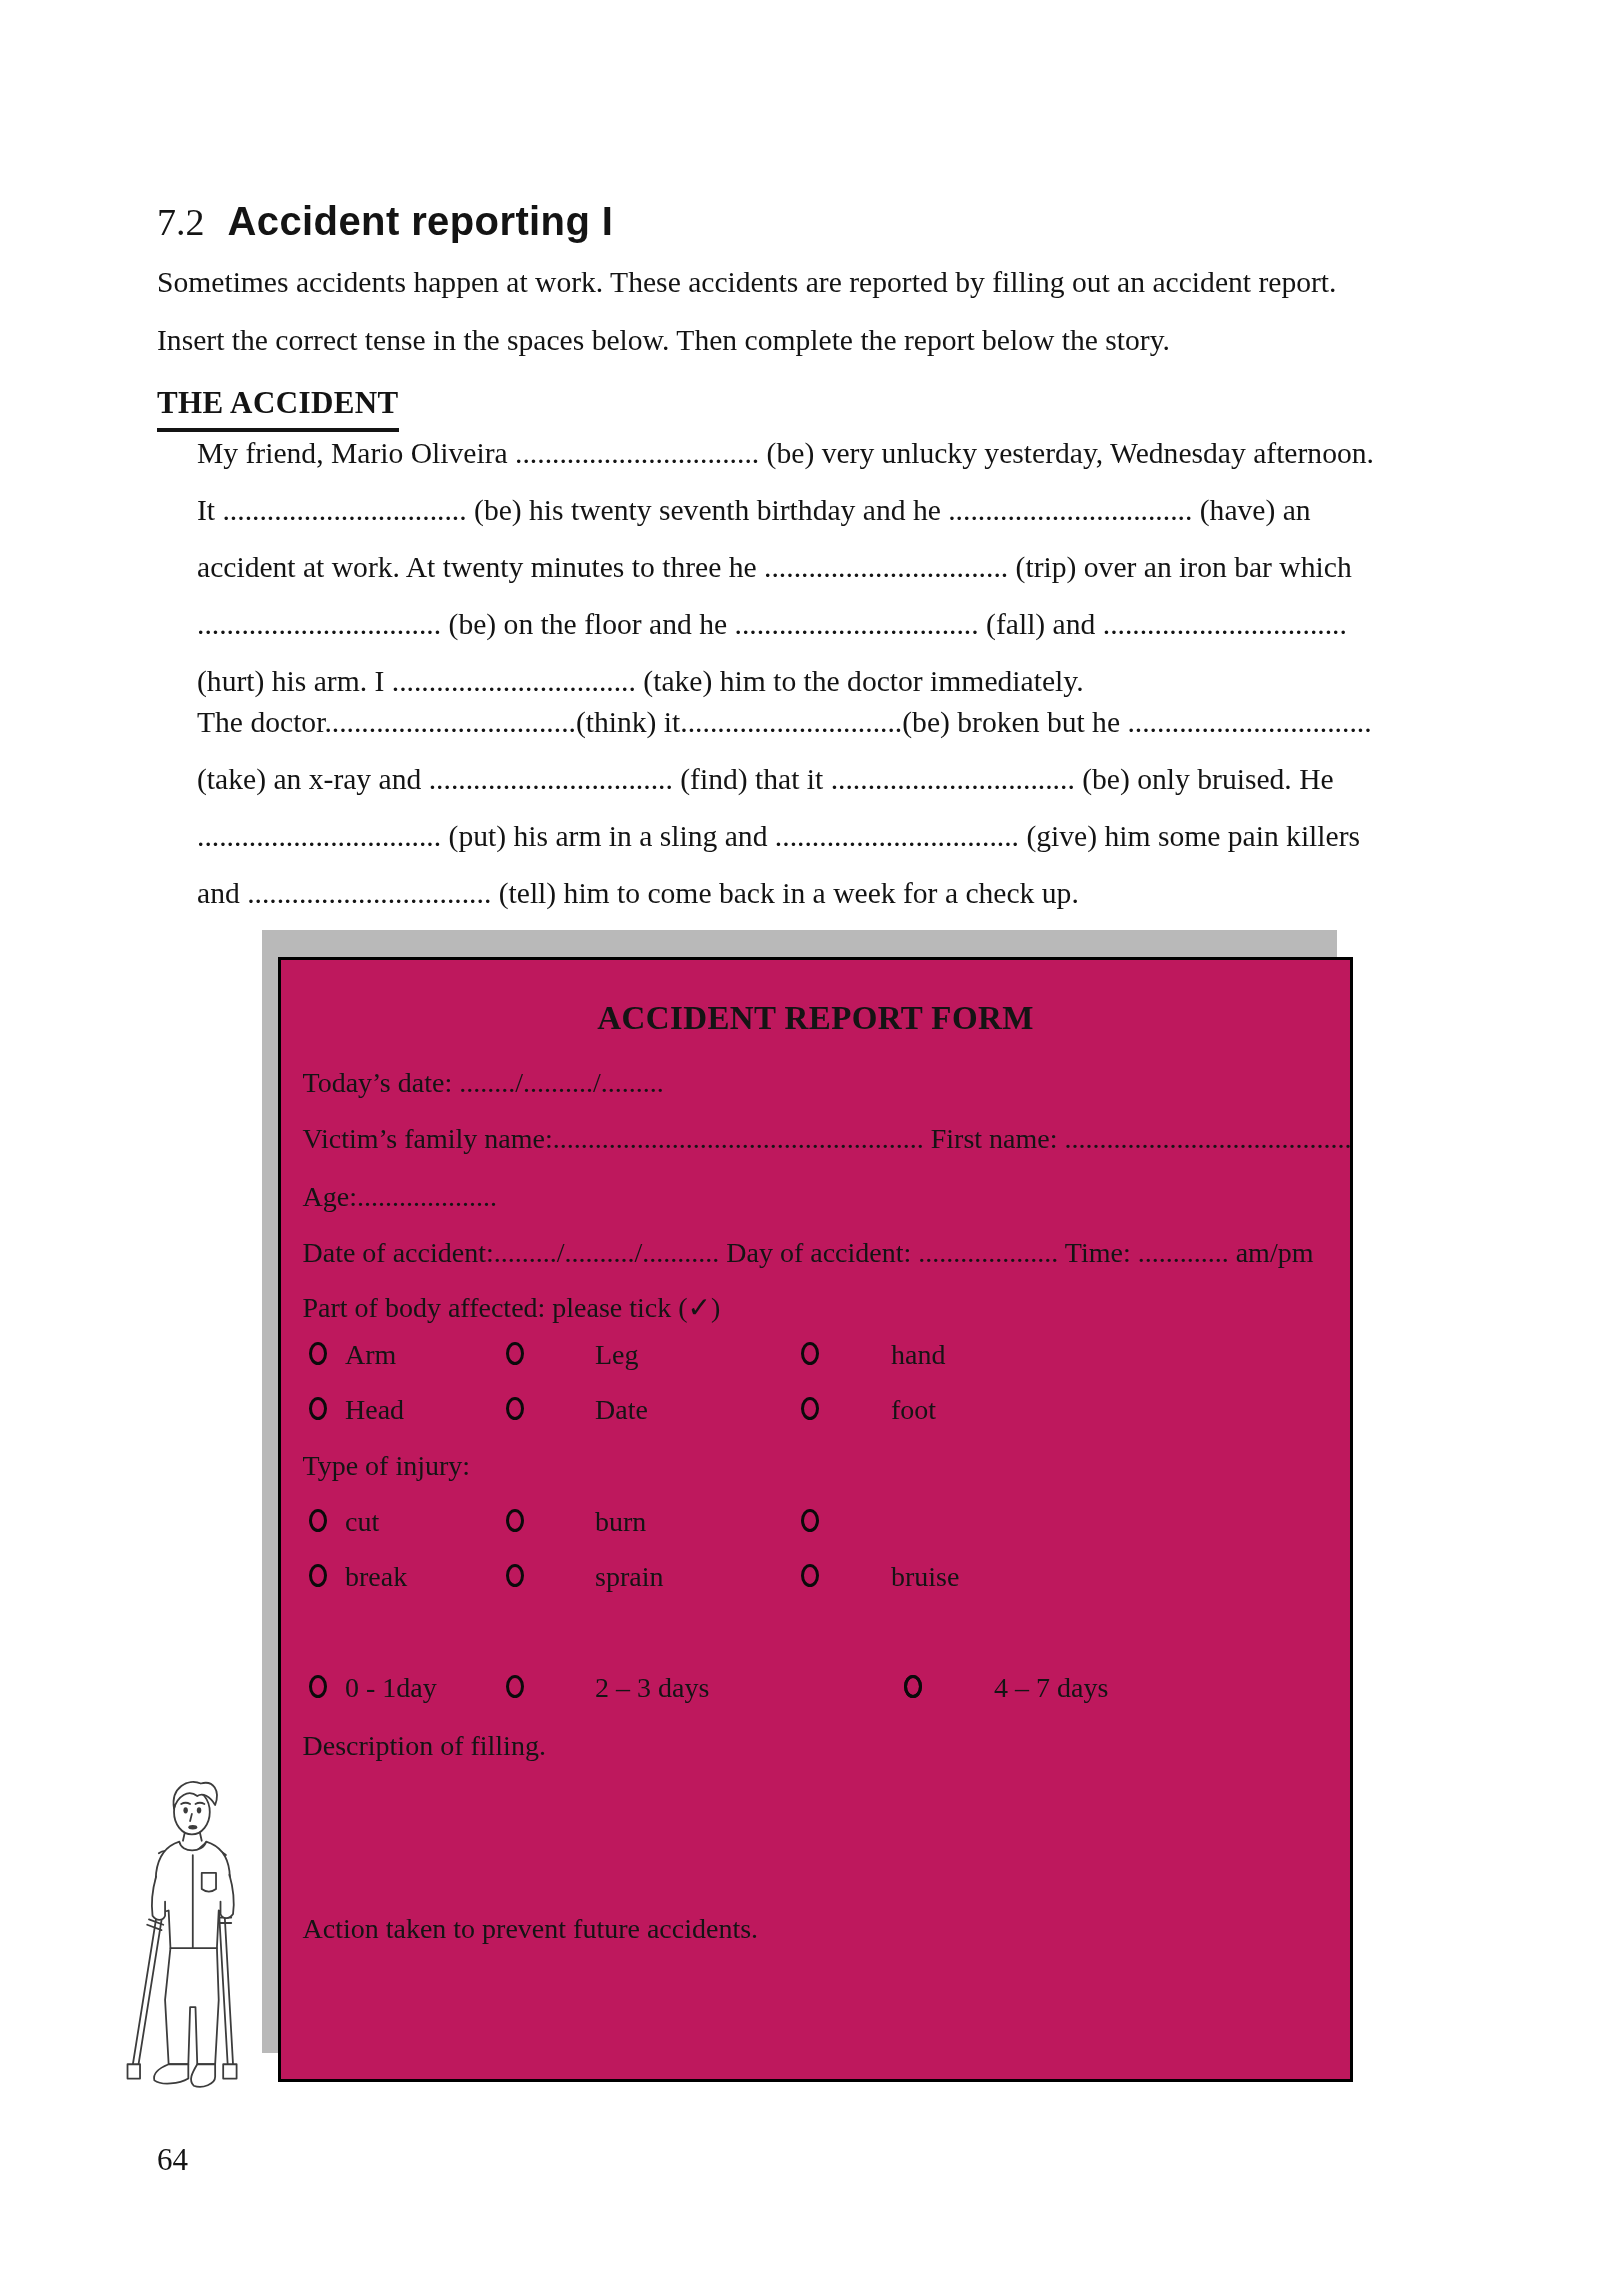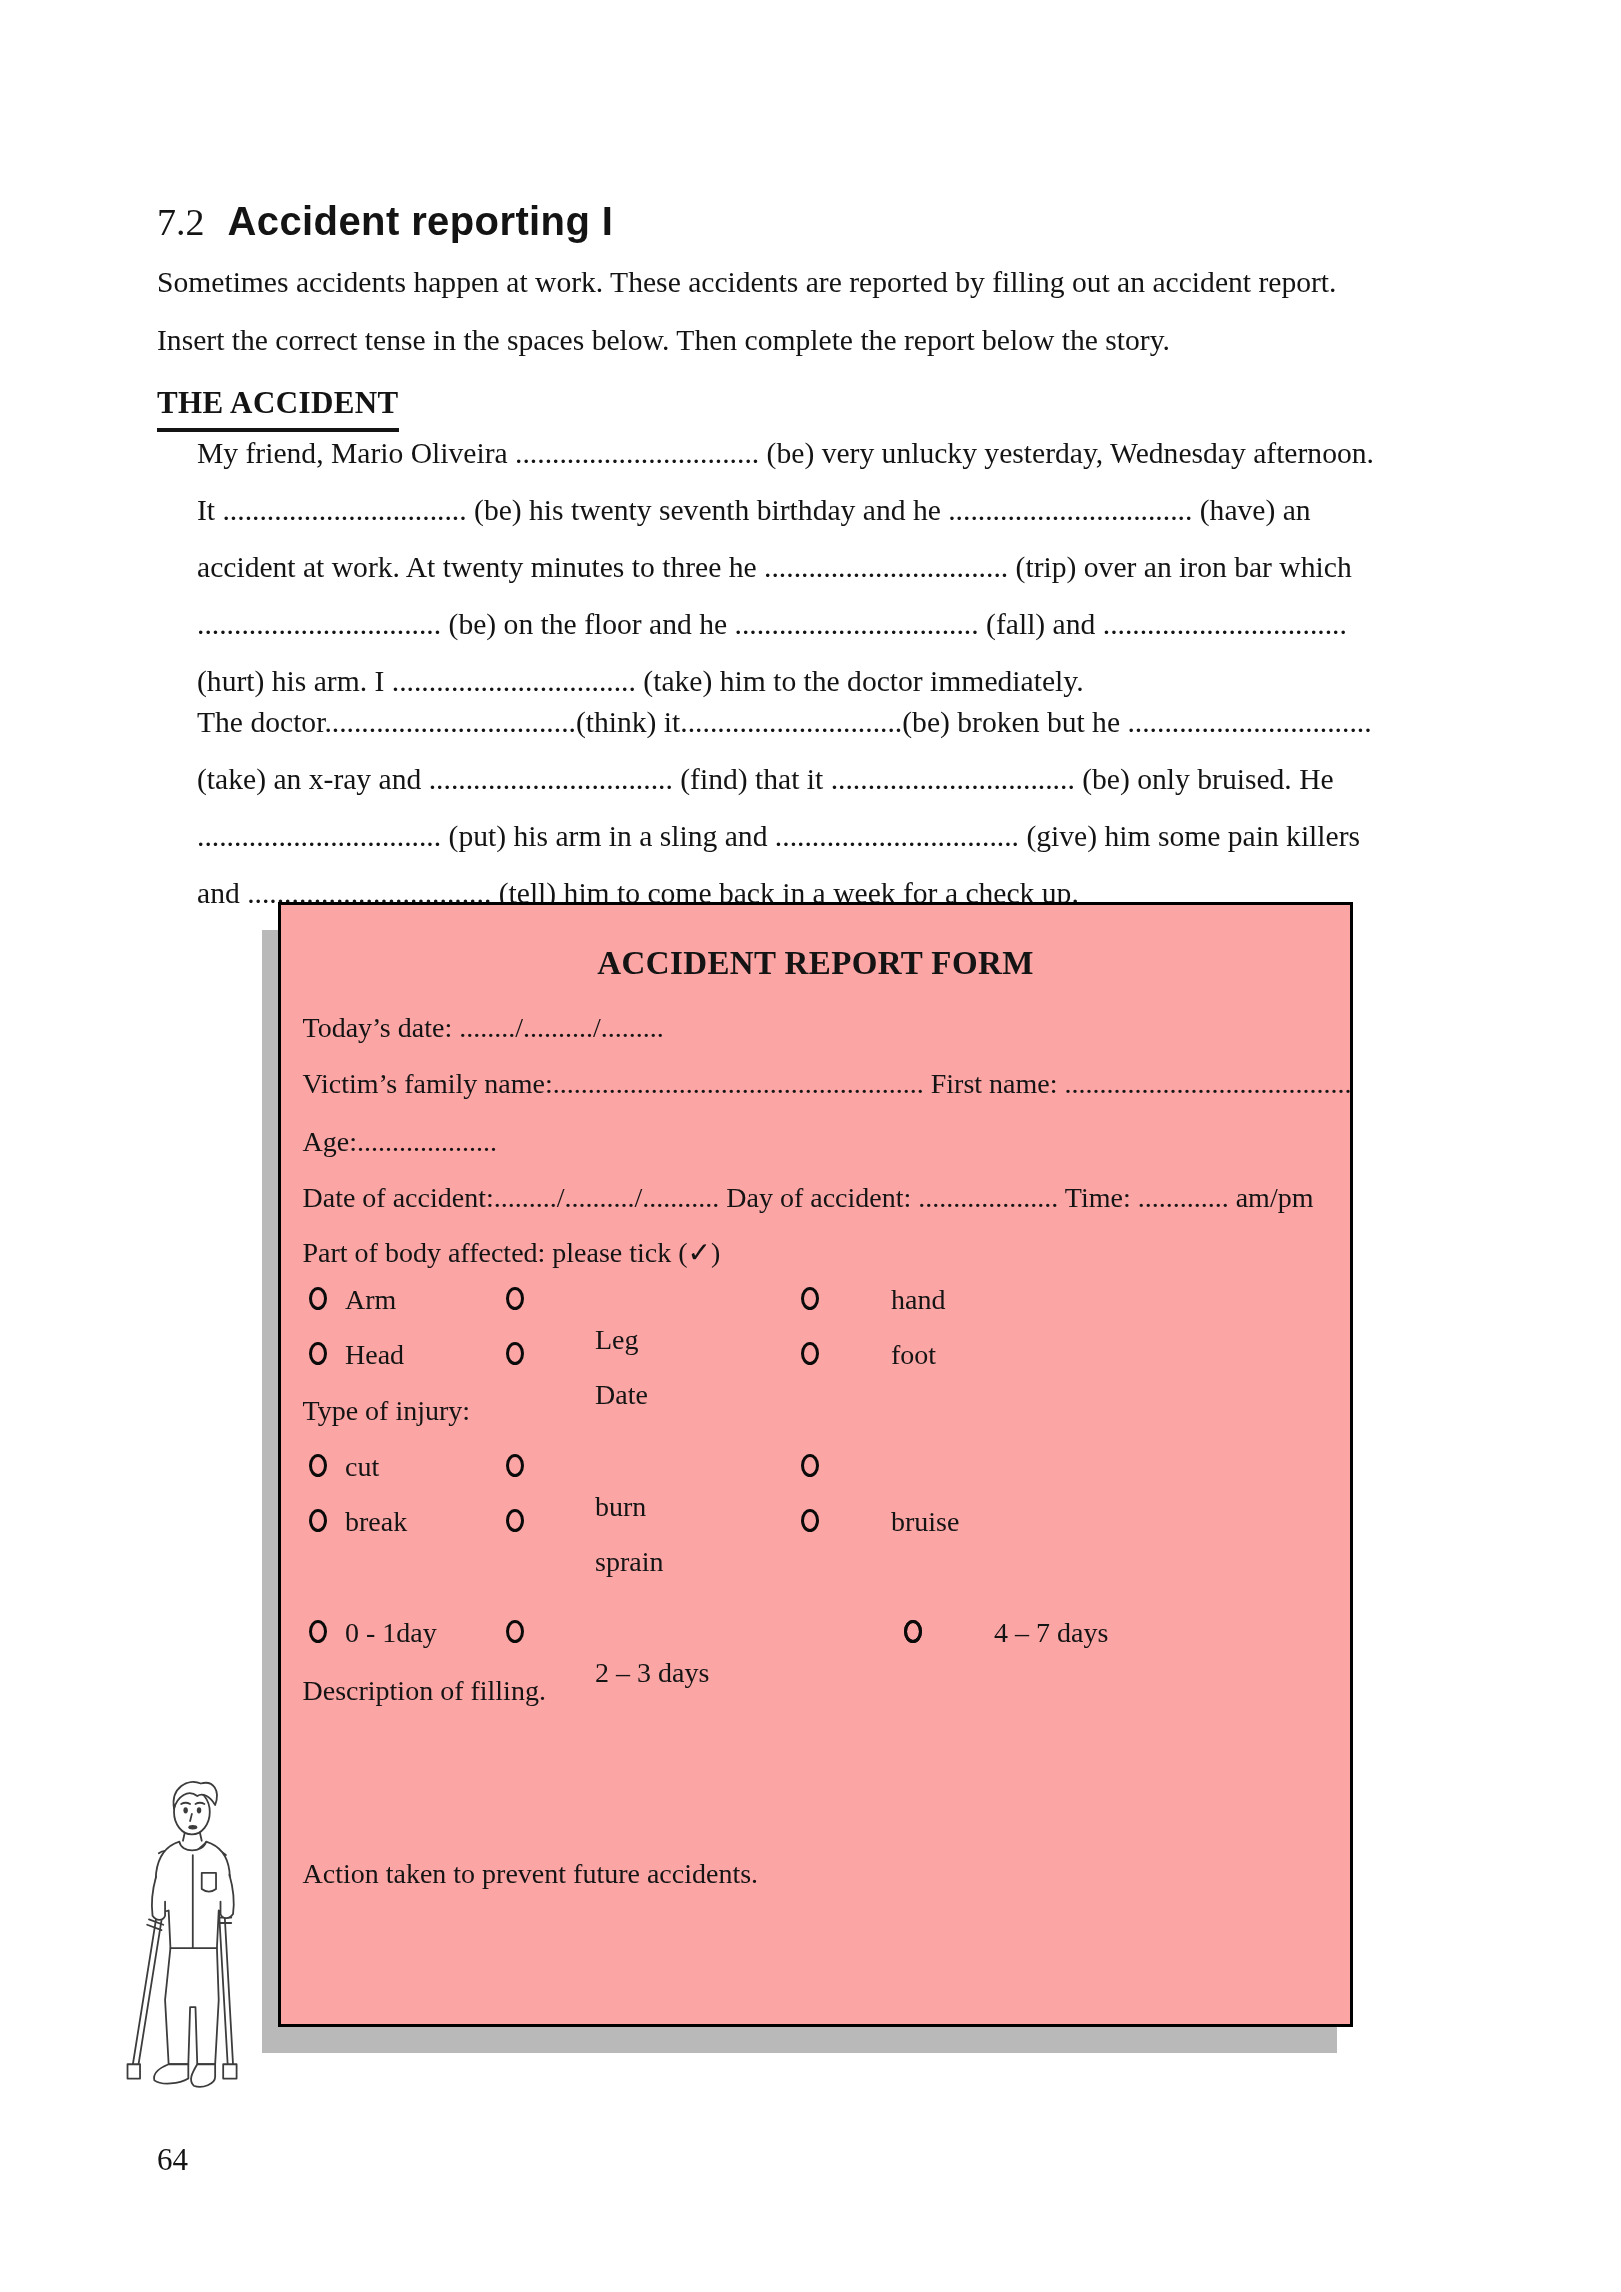--- a/index.html
+++ b/index.html
@@ -18,34 +18,34 @@
     border-bottom:4.5px solid #141414;padding-bottom:7px;letter-spacing:0.4px;}
 
   
   .story{left:197px;width:1245px;font-size:29.6px;}
   .story .line{line-height:57px;white-space:nowrap;}
   .p1{top:425px;}
   .p2{top:694px;}
 
   
   .form-shadow{left:262px;top:930px;width:1075px;height:1123px;background:#b9b9b9;z-index:1;}
-  .form-box{left:278px;top:902px;width:1069px;height:1119px;background:#fca5a5;
+  .form-box{left:278px;top:957px;width:1069px;height:1119px;background:#be185d;
     border:3.6px solid #000;z-index:2;font-size:28px;}
   .form-box .fline{position:absolute;left:21.5px;right:18px;line-height:36px;white-space:nowrap;}
   .form-title{position:absolute;top:40px;left:0;right:0;text-align:center;
     font-size:33px;font-weight:700;letter-spacing:0.4px;}
   .t-today{top:105px;} .t-victim{top:161px;} .t-age{top:219px;} .t-date{top:275px;}
   .t-part{top:330px;} .t-injury{top:488px;} .t-time{top:655px;}
   .t-desc{top:768px;} .t-action{top:951px;}
   .tick-row{position:absolute;left:0;right:0;height:38px;}
   .r1{top:377px;} .r2{top:432px;} .r3{top:544px;padding-left:35px;} .r4{top:599px;} .r5{top:710px;}
   .tick-row .cell{position:absolute;line-height:36px;white-space:nowrap;}
   .circle{position:absolute;top:5.4px;width:18px;height:23px;border:3.6px solid #0a0a0a;border-radius:50%;box-sizing:border-box;}
   .c1{left:28px;} .l1{left:64px;}
-  .c2{left:225px;} .l2{left:314px;margin-top:40px;}
+  .c2{left:225px;} .l2{left:314px;}
   .c3{left:520px;} .l3{left:610px;}
   .c3t{left:623px;} .l3t{left:713px;}
 
   
   .man{left:115px;top:1776px;width:152px;height:336px;z-index:3;}
   .page-num{left:157px;top:2142px;font-size:31px;}
 </style>
 </head>
 <body>
 

